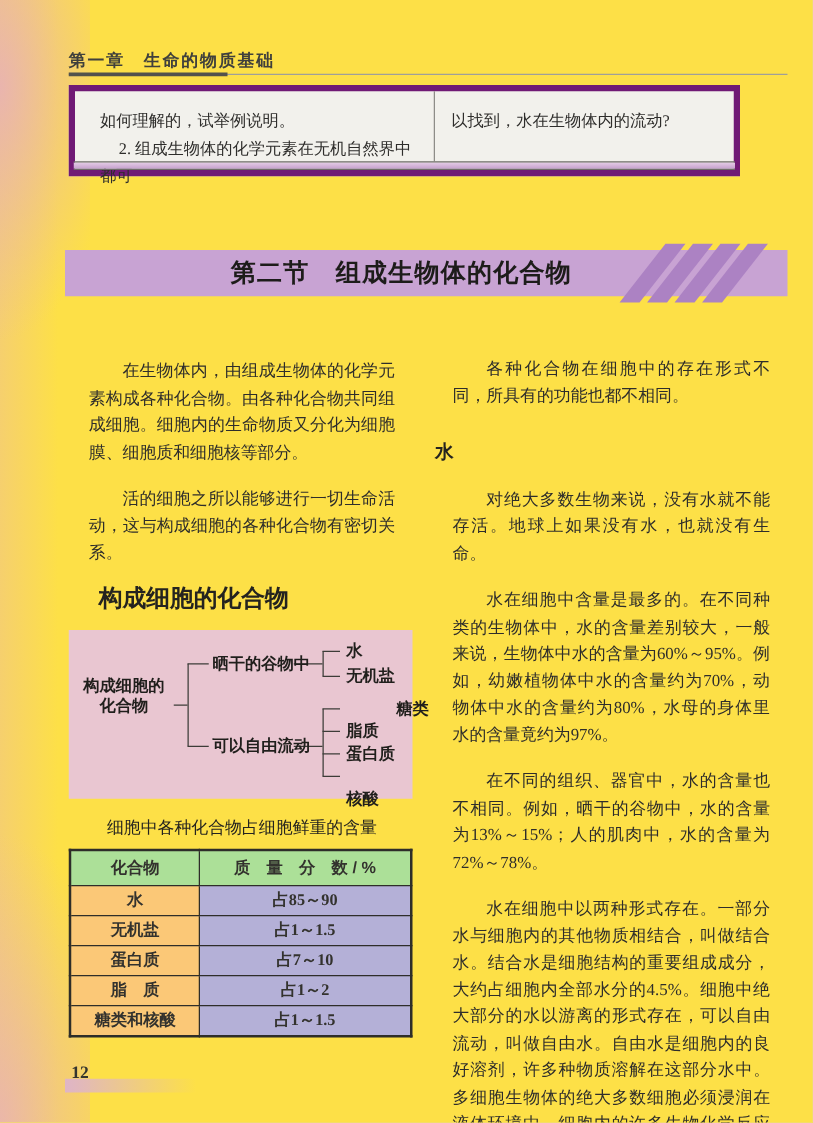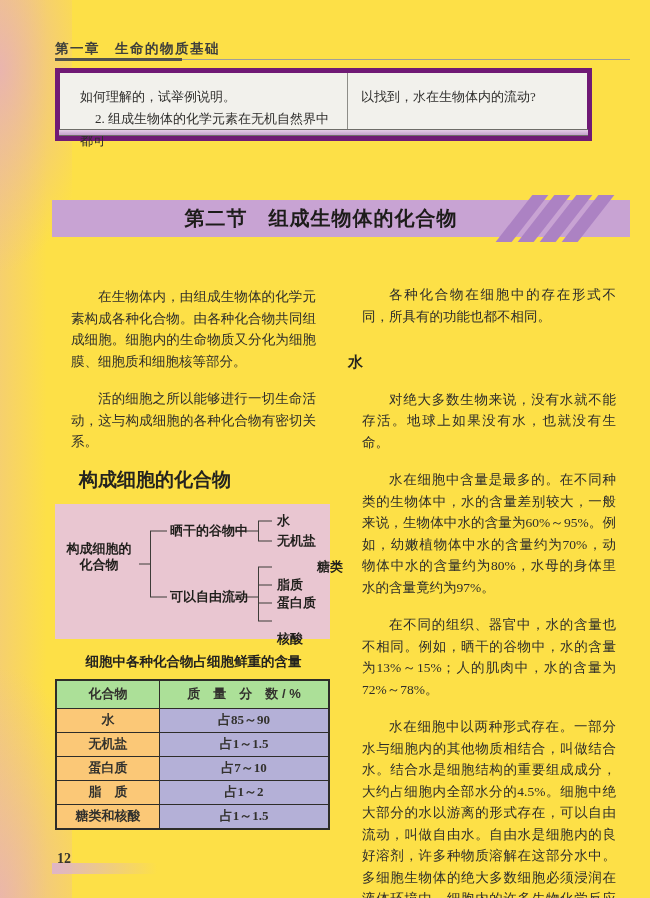--- a/index.html
+++ b/index.html
@@ -91,21 +91,21 @@
     white-space:nowrap;text-indent:0;
   }
   .droot{left:4px;top:37px;width:80px;text-align:center;white-space:normal;}
 
   
   .p-table-intro{margin-top:17px;}
 
   
   .table-title{
     font-family:"Liberation Sans","DejaVu Sans",sans-serif;
-    font-weight:bold;font-size:13.5px;text-align:center;margin-top:12px;color:#24231f;
+    font-weight:normal;font-size:13.5px;text-align:center;margin-top:12px;color:#24231f;
   }
   table.ctable{
     margin-top:6px;border-collapse:collapse;width:275px;table-layout:fixed;
     border:2px solid #2e2d29;
   }
   .ctable th,.ctable td{
     border:1px solid #2e2d29;text-align:center;padding:0;
     font-size:13px;font-weight:600;color:#33322e;
   }
   .ctable th{height:27px;background:#ace098;font-family:"Liberation Sans","DejaVu Sans",sans-serif;}

